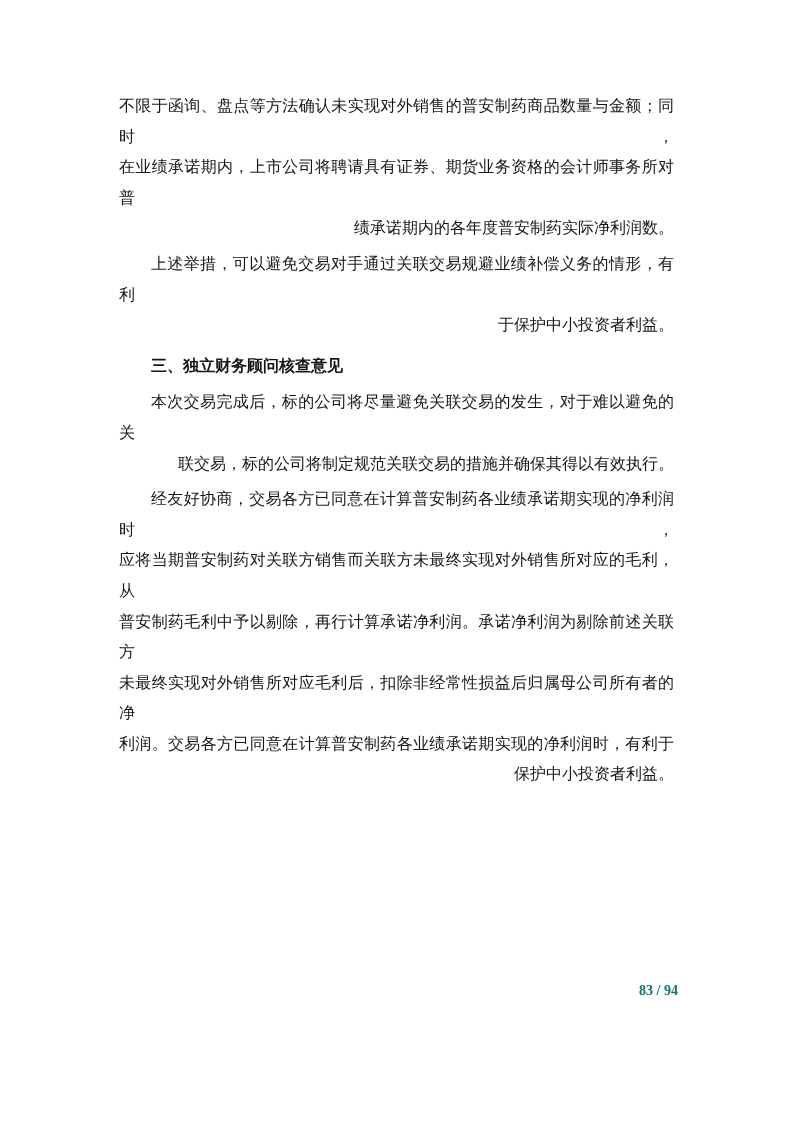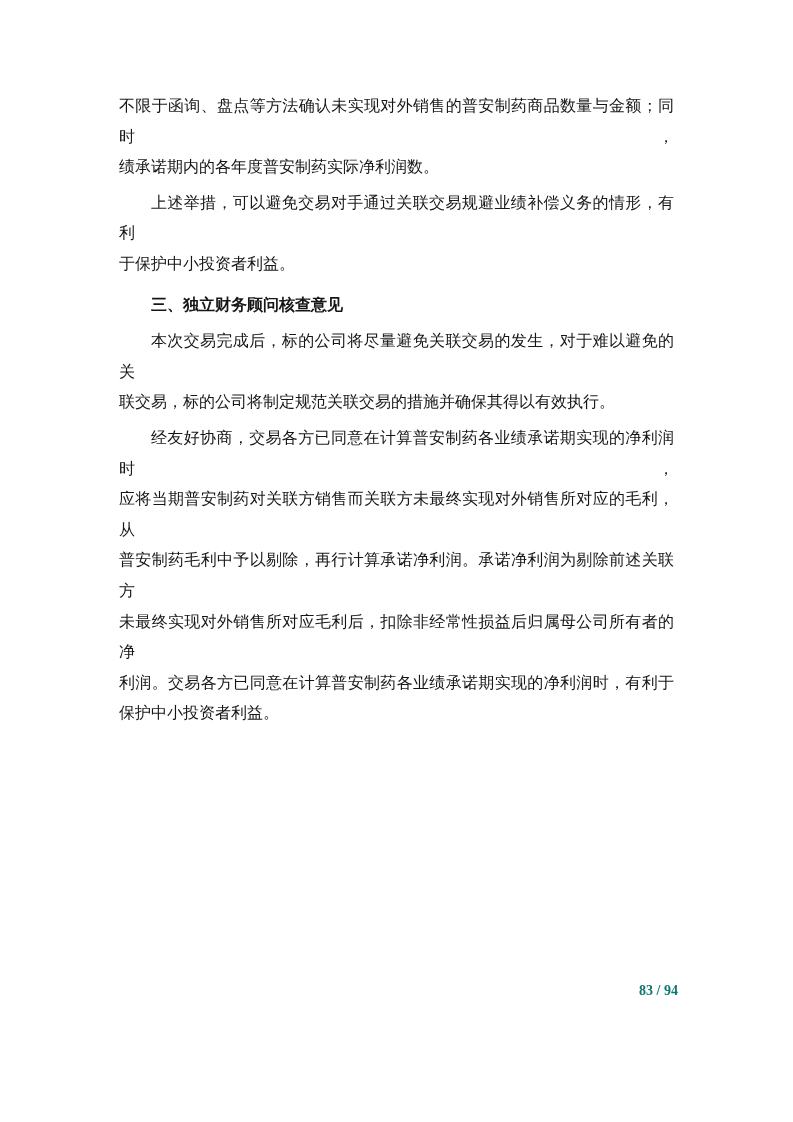--- a/index.html
+++ b/index.html
@@ -18,21 +18,21 @@
   }
   .body-text {
     position: absolute;
     left: 119px;
     top: 91px;
     width: 555px;
     font-size: 16px;
     line-height: 30.6px;
   }
   .para { margin: 0 0 5px 0; }
-  .ln { text-align: left; }
+  .ln { text-align: right; }
   .ln.full {
     text-align: justify;
     text-align-last: justify;
     text-justify: inter-character;
   }
   .indent { text-indent: 2em; }
   .heading {
     font-family: "Liberation Sans", "DejaVu Sans", sans-serif;
     font-weight: 700;
     font-size: 16px;
@@ -52,20 +52,21 @@
   }
 </style>
 </head>
 <body>
 
 <div class="page">
   <main class="body-text">
 
     <section class="para">
       <div class="ln full">不限于函询、盘点等方法确认未实现对外销售的普安制药商品数量与金额；同时，</div>
+      <div class="ln full">在业绩承诺期内，上市公司将聘请具有证券、期货业务资格的会计师事务所对普</div>
       <div class="ln">绩承诺期内的各年度普安制药实际净利润数。</div>
     </section>
 
     <section class="para">
       <div class="ln full indent">上述举措，可以避免交易对手通过关联交易规避业绩补偿义务的情形，有利</div>
       <div class="ln">于保护中小投资者利益。</div>
     </section>
 
     <h2 class="heading">三、独立财务顾问核查意见</h2>
 

